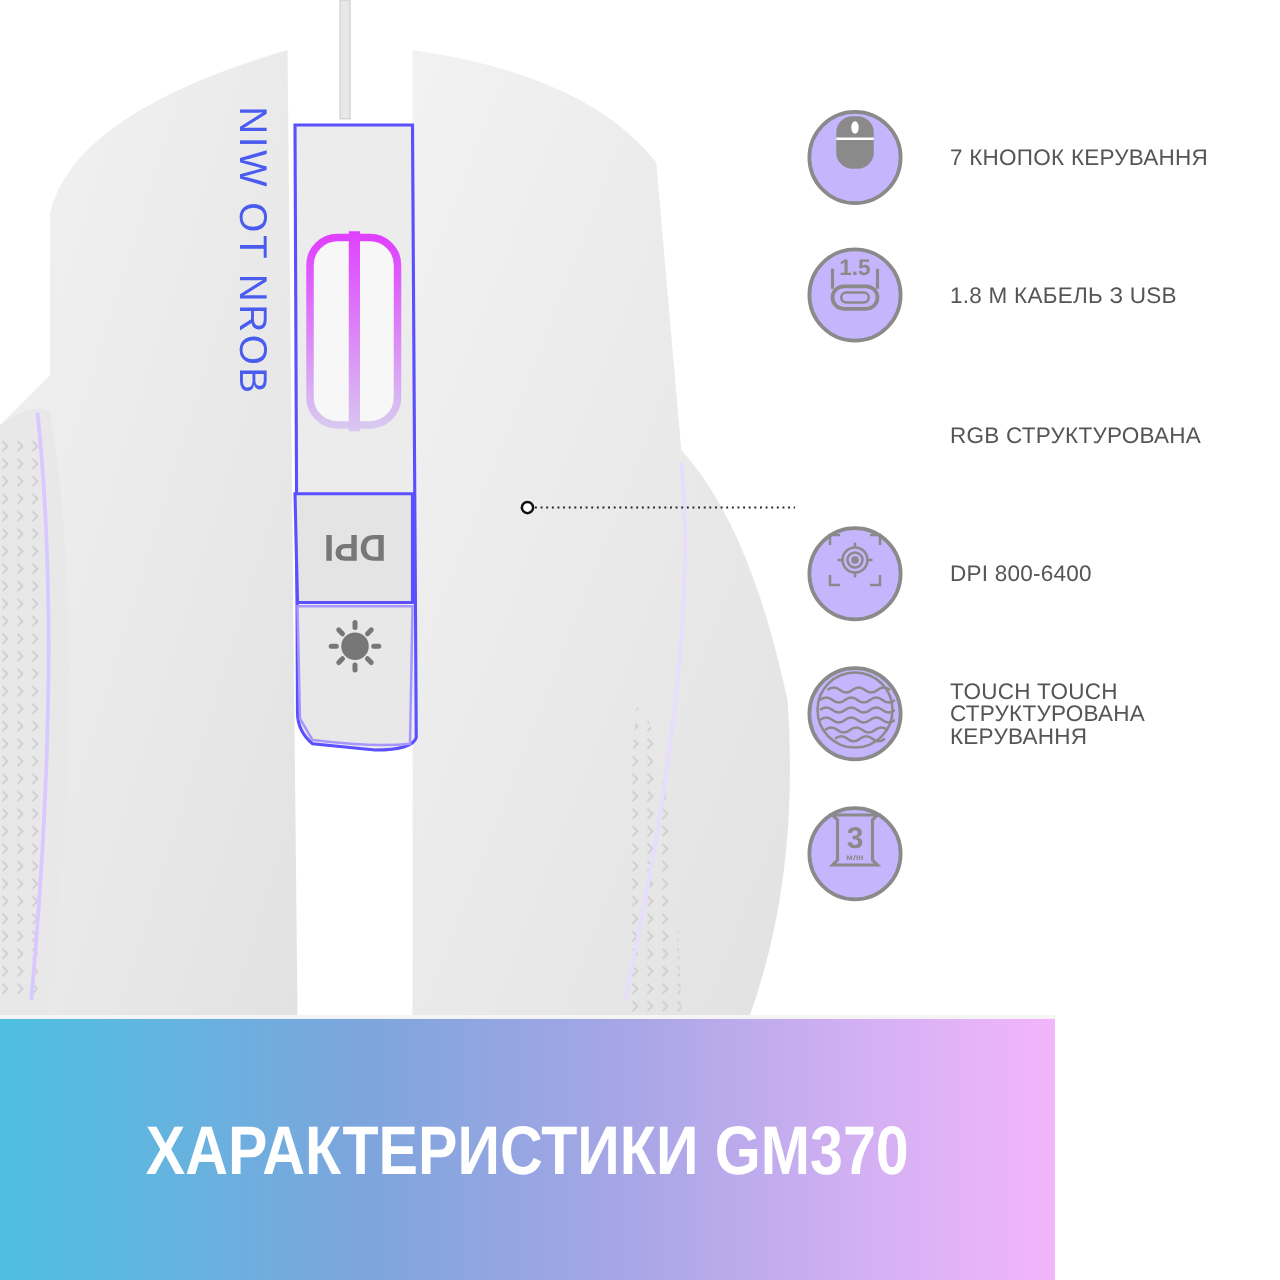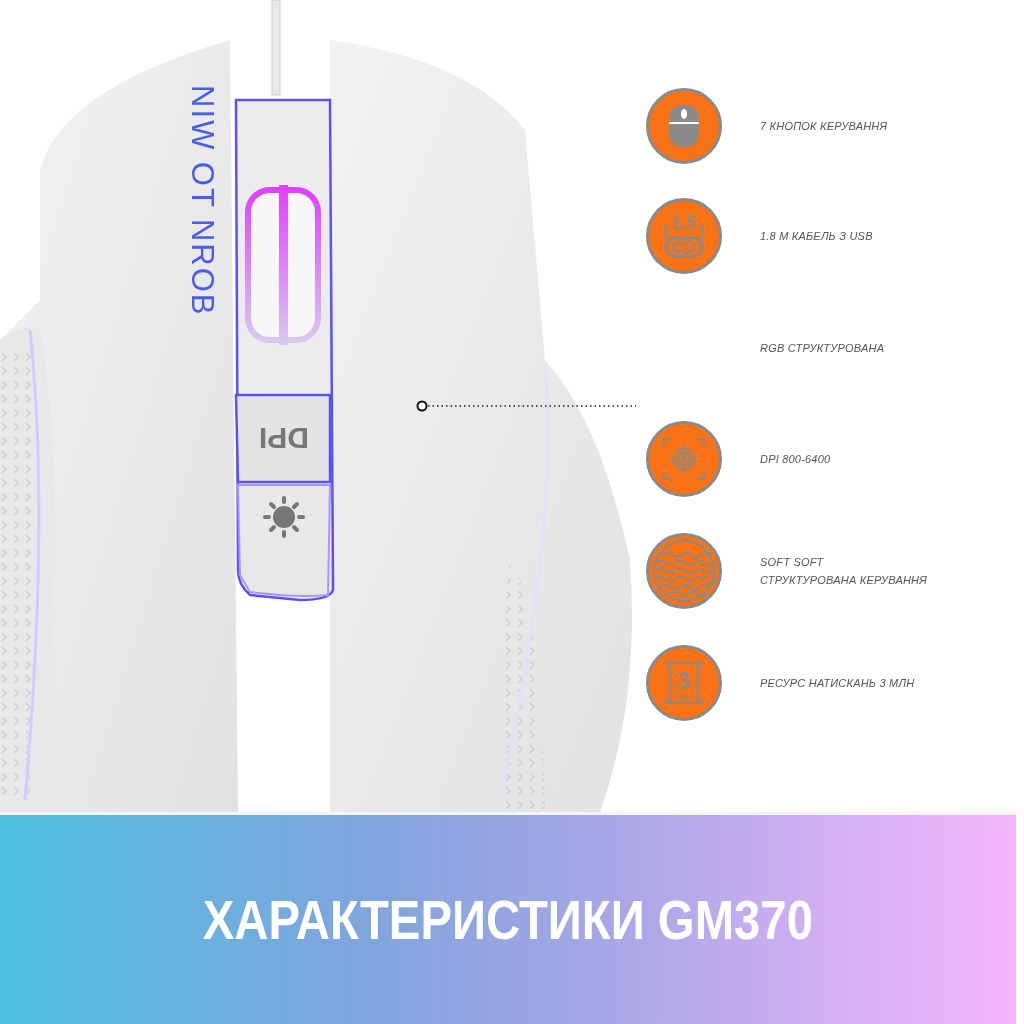--- a/index.html
+++ b/index.html
@@ -1,21 +1,21 @@
 <!DOCTYPE html>
 <html><head>
 <meta charset="utf-8">
 <style>
   html,body{margin:0;padding:0;}
   body{width:1024px;height:1024px;position:relative;overflow:hidden;background:#ffffff;font-family:"Liberation Sans",sans-serif;}
   .mouse-area{position:absolute;left:0;top:0;width:640px;height:812px;overflow:hidden;}
   .feature{position:absolute;left:646px;width:378px;height:80px;}
-  .feature .icon-circle{position:absolute;left:0;top:0;width:76px;height:76px;border:3px solid #8a8a8a;border-radius:50%;box-sizing:border-box;display:flex;align-items:center;justify-content:center;background:#f97316;}
-  .feature .label{position:absolute;left:114px;top:0;height:76px;display:flex;flex-direction:column;justify-content:center;color:#555;font-size:11px;letter-spacing:0.2px;line-height:18px;font-style:italic;}
-  .banner{position:absolute;left:0;top:812px;width:1016px;height:212px;background:linear-gradient(90deg,#4ec0e0 0%,#7ea5dd 35%,#a8a6e6 60%,#d3b0f3 82%,#f3b5fc 100%);display:flex;align-items:center;justify-content:center;border-top:3px solid #f5f5f5;box-sizing:border-box;}
+  .feature .icon-circle{position:absolute;left:0;top:0;width:76px;height:76px;border:3px solid #8a8a8a;border-radius:50%;box-sizing:border-box;display:flex;justify-content:center;background:#c4b5fd;}
+  .feature .label{position:absolute;left:114px;top:0;height:76px;display:flex;flex-direction:column;justify-content:center;color:#555;font-size:18px;letter-spacing:0.2px;line-height:18px;}
+  .banner{position:absolute;left:0;top:812px;width:844px;height:212px;background:linear-gradient(90deg,#4ec0e0 0%,#7ea5dd 35%,#a8a6e6 60%,#d3b0f3 82%,#f3b5fc 100%);display:flex;align-items:center;justify-content:center;border-top:3px solid #f5f5f5;box-sizing:border-box;}
   .banner-title{color:#ffffff;font-size:55px;font-weight:bold;letter-spacing:0px;transform:scaleX(0.86);font-family:"Liberation Sans",sans-serif;}
   .pointer{position:absolute;left:416px;top:400px;width:222px;height:12px;}
 </style>
 </head>
 <body>
 
 <div class="mouse-area">
   <svg width="640" height="812" viewBox="0 0 640 812">
     <defs>
       <linearGradient id="body" x1="0" y1="0" x2="1" y2="1">
@@ -123,31 +123,30 @@
         <path d="M10 16 q5 -4 10 0 t10 0 t10 0 t10 0 t10 0"></path>
         <path d="M4 24 q5 -4 10 0 t10 0 t10 0 t10 0 t10 0 t10 0"></path>
         <path d="M4 32 q5 -4 10 0 t10 0 t10 0 t10 0 t10 0 t10 0"></path>
         <path d="M4 40 q5 -4 10 0 t10 0 t10 0 t10 0 t10 0 t10 0"></path>
         <path d="M8 48 q5 -4 10 0 t10 0 t10 0 t10 0 t10 0"></path>
         <path d="M16 55 q5 -4 10 0 t10 0 t10 0 t10 0"></path>
       </g>
     </svg>
   </div>
   <div class="label">
-    <span>SOFT SOFT</span>
+    <span>TOUCH TOUCH</span>
     <span>СТРУКТУРОВАНА КЕРУВАННЯ</span>
   </div>
 </div>
 
 <div class="feature" style="top:645px">
   <div class="icon-circle">
     <svg width="48" height="48" viewBox="0 0 48 48">
       <path d="M6 4 H42 L38 8 V40 L42 44 H6 L10 40 V8 Z" fill="none" stroke="#8a8a8a" stroke-width="2.5"></path>
       <text x="24" y="30" text-anchor="middle" font-family="Liberation Sans, sans-serif" font-weight="bold" font-size="24" fill="#8a8a8a">3</text>
       <text x="24" y="40" text-anchor="middle" font-family="Liberation Sans, sans-serif" font-weight="bold" font-size="7" fill="#8a8a8a">млн</text>
     </svg>
   </div>
-  <div class="label">РЕСУРС НАТИСКАНЬ 3 МЛН</div>
 </div>
 
 <div class="banner">
   <div class="banner-title">ХАРАКТЕРИСТИКИ GM370</div>
 </div>
 
 </body></html>

